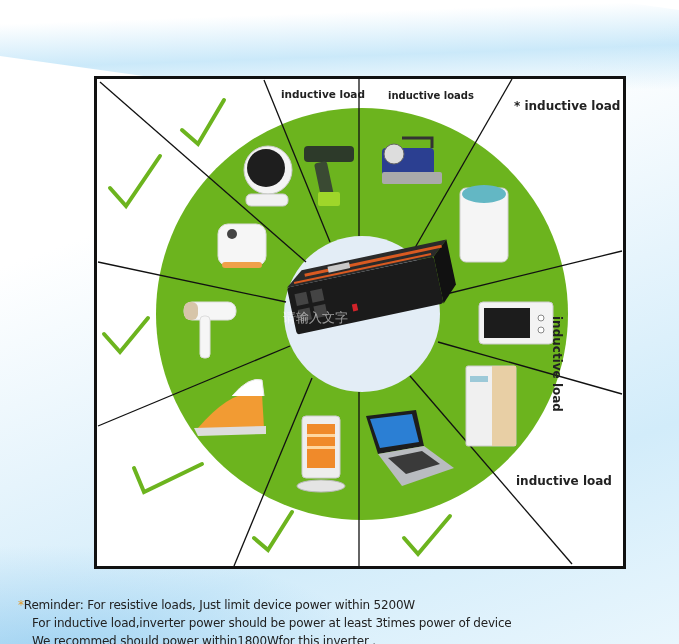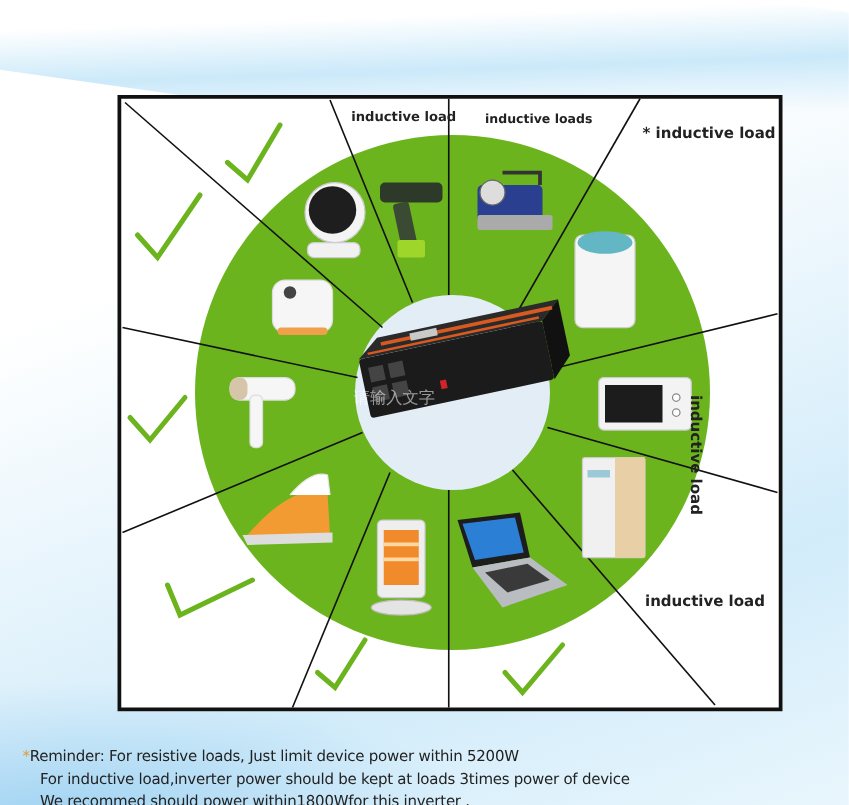--- a/index.html
+++ b/index.html
@@ -171,15 +171,15 @@
   <div class="label lbl-2">inductive loads</div>
   <div class="label lbl-3">* inductive load</div>
   <div class="label lbl-4">inductive load</div>
   <div class="label lbl-5">inductive load</div>
 </div>
 
 <div class="watermark">请输入文字</div>
 
 <div class="reminder">
   <span class="line first"><span class="star">*</span><span>Reminder: For resistive loads, Just limit device power within 5200W</span></span>
-  <span class="line">For inductive load,inverter power should be kept at loads 3times power of device</span>
+  <span class="line">For inductive load,inverter power should be power at least 3times power of device</span>
   <span class="line">We recommed should power within1800Wfor this inverter .</span>
 </div>
 
 </body></html>

